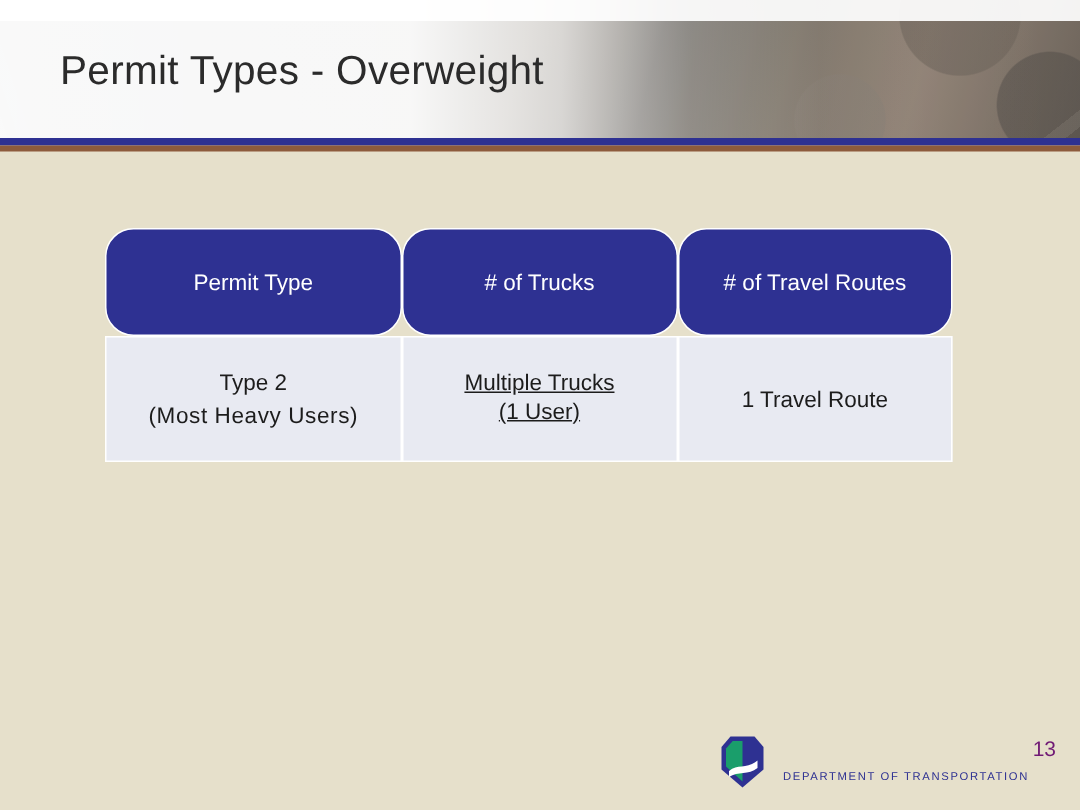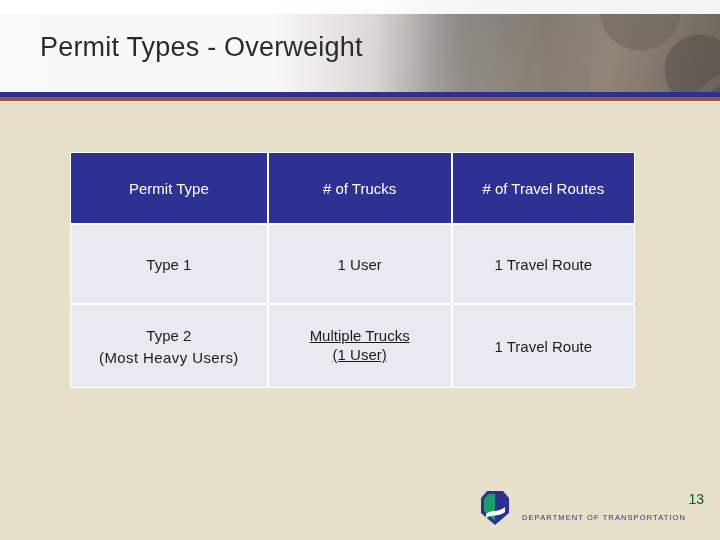--- a/index.html
+++ b/index.html
@@ -97,20 +97,21 @@
     text-align: center;
     vertical-align: middle;
     padding: 0 6px;
   }
   .hdr {
     background: #2e3192;
     color: #ffffff;
     font-size: 15px;
     height: 70px;
     font-weight: normal;
+    border-radius: 19px;
   }
   .cell {
     background: #e8eaf2;
     color: #1c1c1c;
     font-size: 15px;
   }
   .row-1 td { height: 78px; }
   .row-2 td { height: 82px; }
   .row-3 td { height: 78px; }
   .col-a { width: 199px; }
@@ -124,21 +125,21 @@
     color: #1c1c1c;
   }
   .two-line { line-height: 1.25; text-decoration: underline; }
 
   
   .page-num {
     position: absolute;
     right: 16px;
     top: 491px;
     font-size: 14px;
-    color: #14532d;
+    color: #701a75;
   }
   .logo {
     position: absolute;
     left: 478px;
     top: 489px;
     width: 220px;
     height: 44px;
   }
   .keystone {
     position: absolute;
@@ -177,31 +178,20 @@
 
 <table class="table">
   <thead>
     <tr>
       <th class="hdr col-a">Permit Type</th>
       <th class="hdr col-b"># of Trucks</th>
       <th class="hdr col-c"># of Travel Routes</th>
     </tr>
   </thead>
   <tbody>
-    <tr class="row-1">
-      <td class="cell col-a">
-        <span>Type 1</span>
-      </td>
-      <td class="cell col-b">
-        <span>1 User</span>
-      </td>
-      <td class="cell col-c">
-        <span>1 Travel Route</span>
-      </td>
-    </tr>
     <tr class="row-2">
       <td class="cell col-a">
         <span>Type 2</span>
         <span class="sub">(Most Heavy Users)</span>
       </td>
       <td class="cell col-b two-line">
         <span>Multiple Trucks</span><br>
         <span>(1 User)</span>
       </td>
       <td class="cell col-c">

